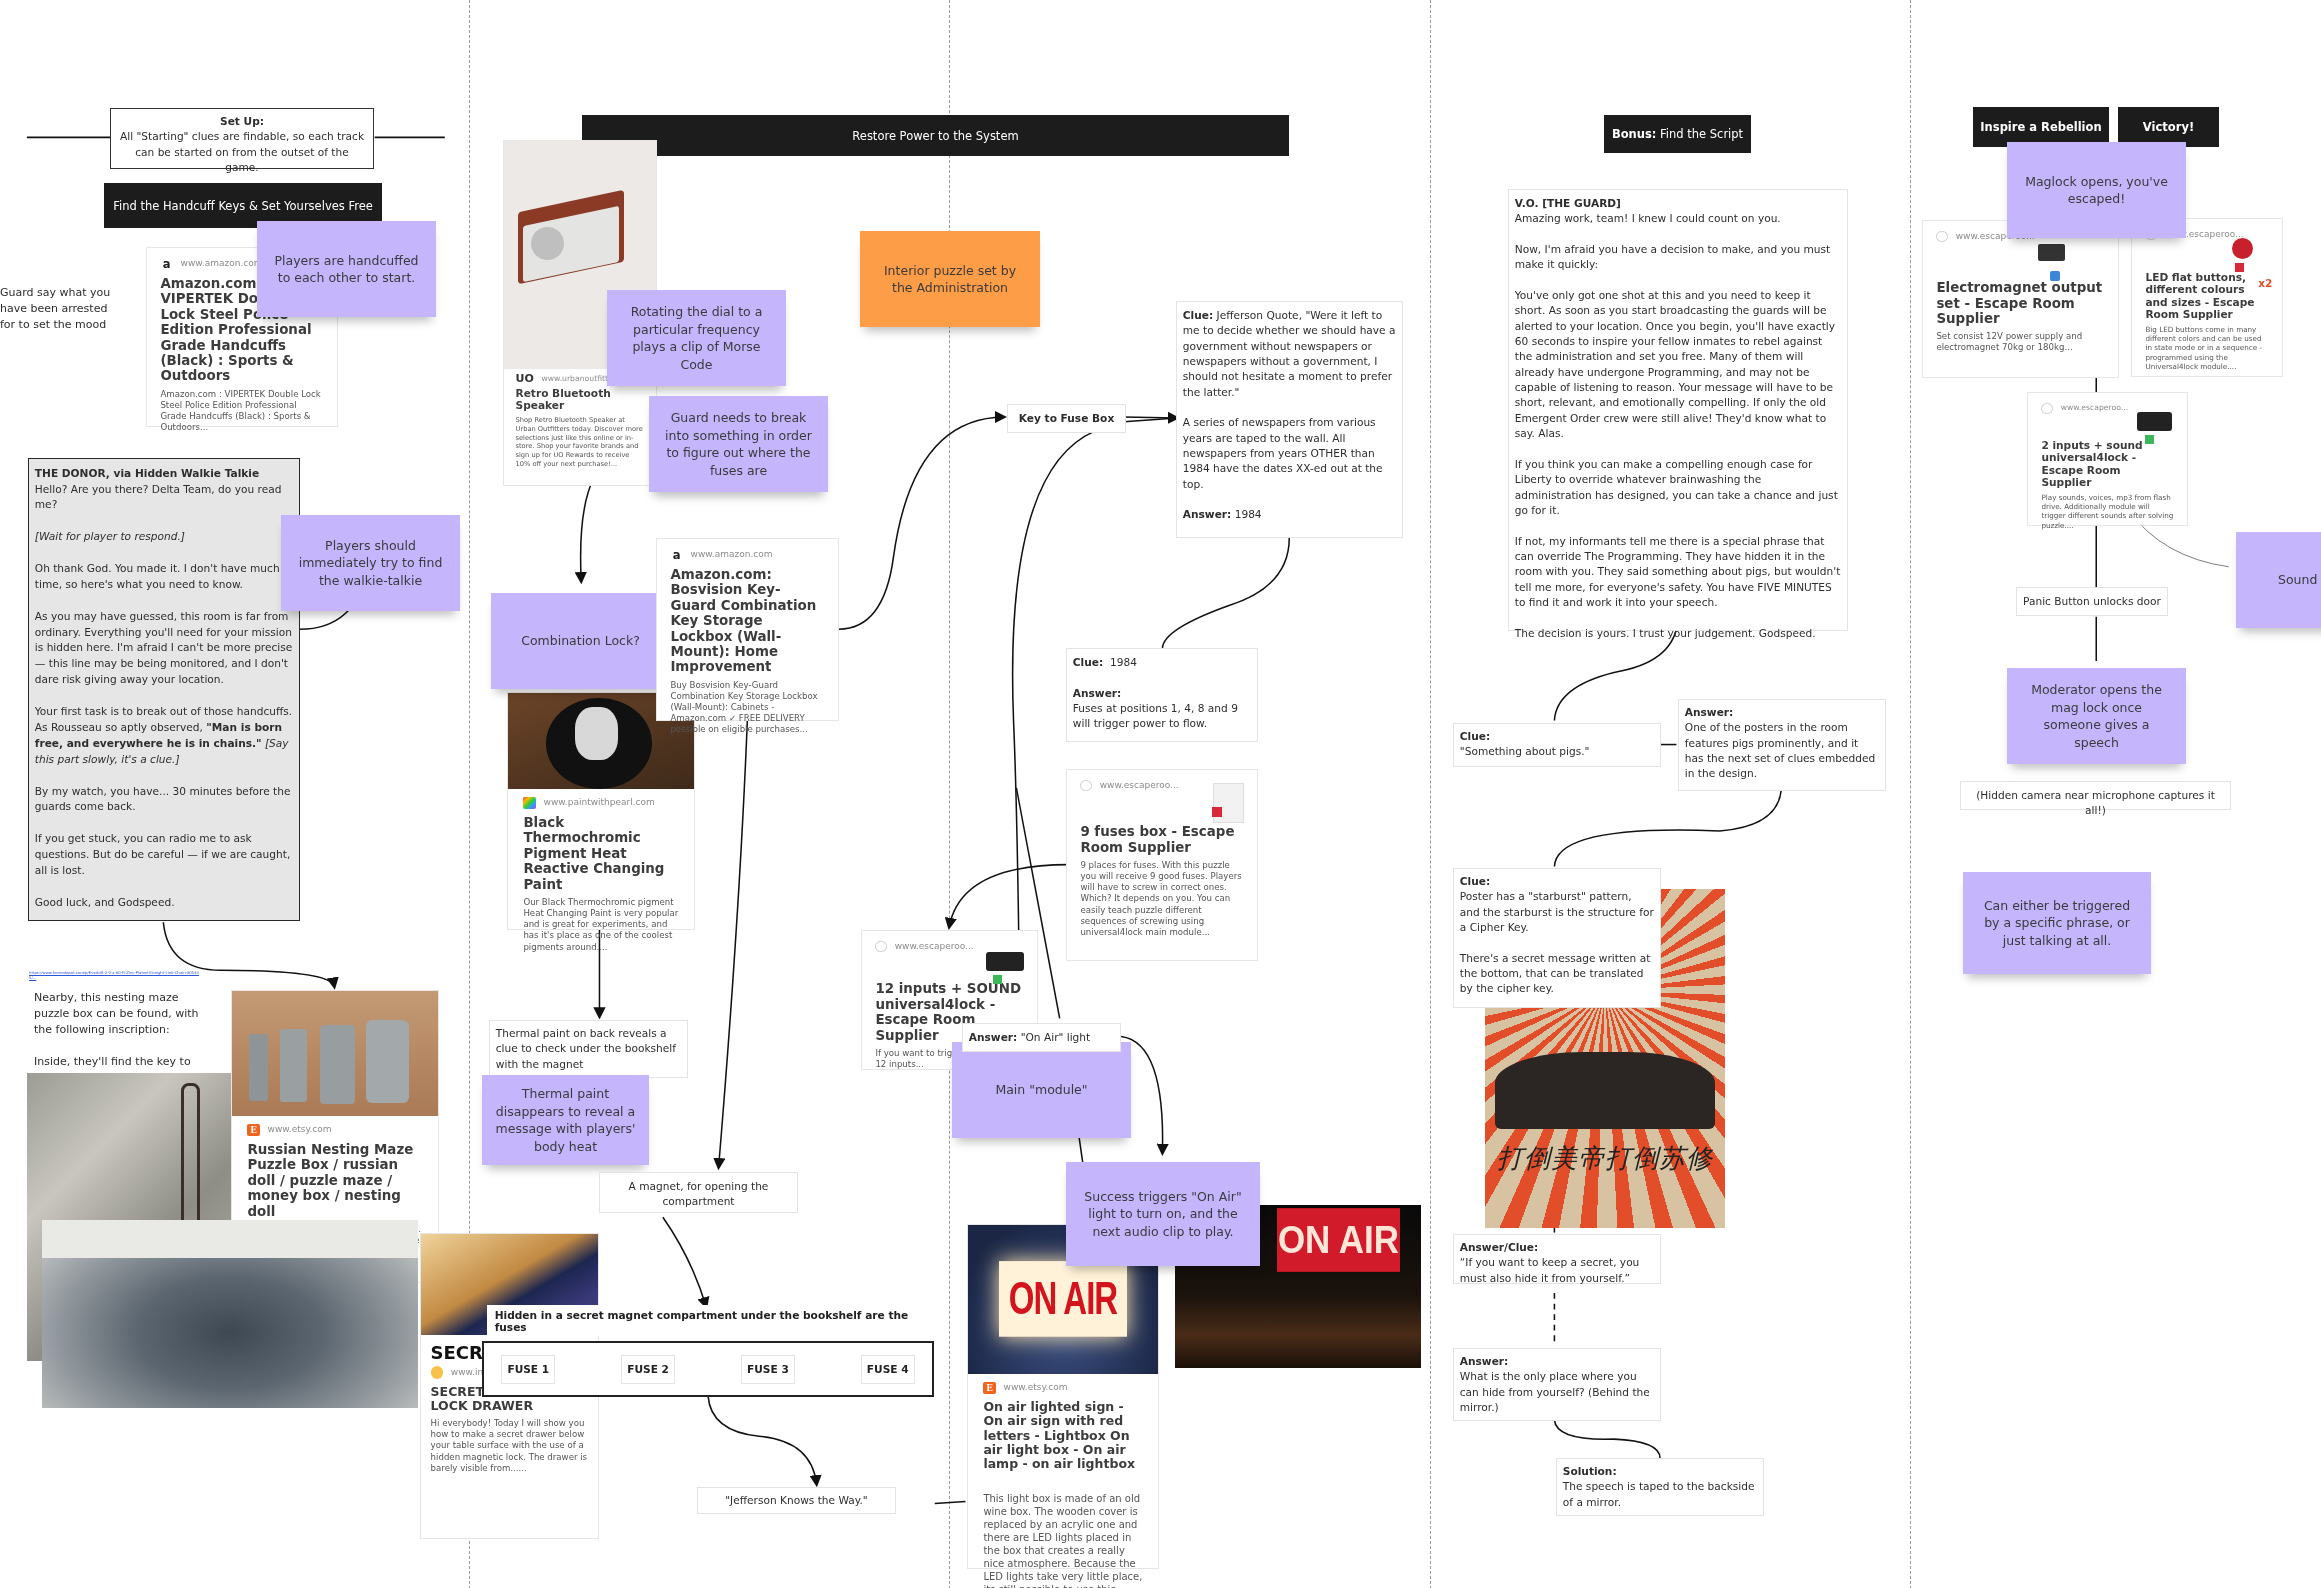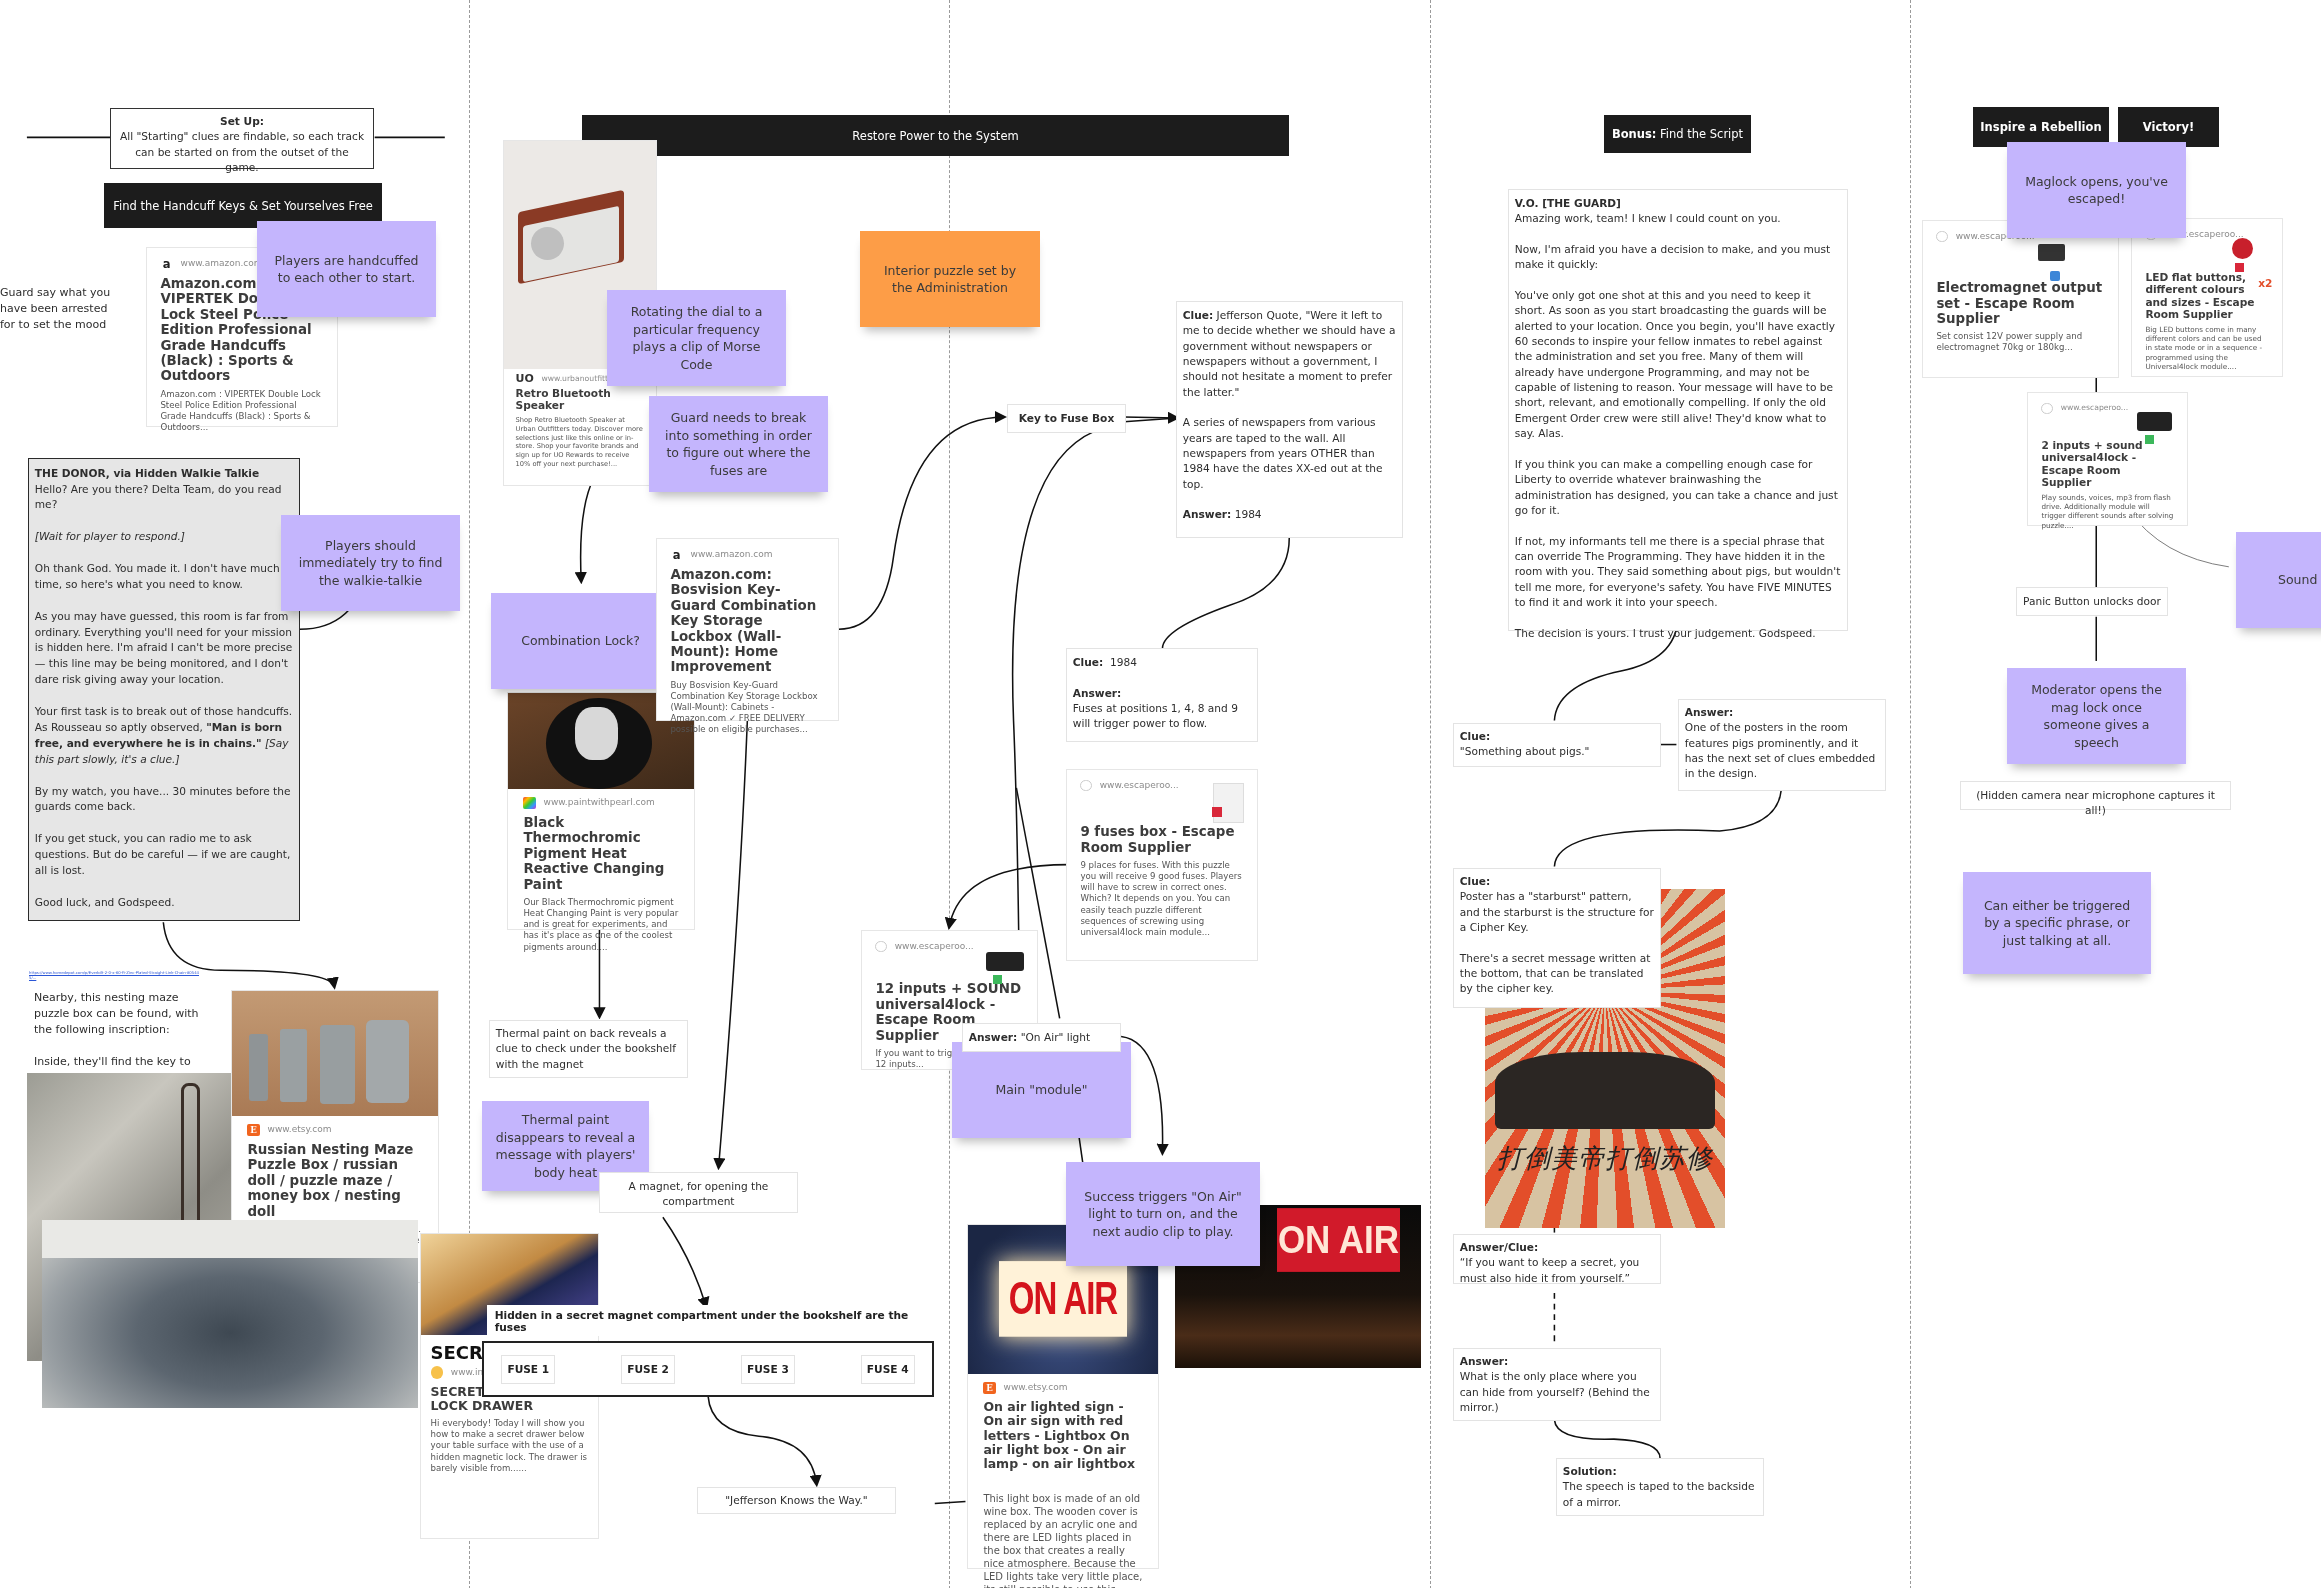--- a/index.html
+++ b/index.html
@@ -183,21 +183,21 @@
 <div class="abs card" style="left:656px;top:538px;width:183px;height:183px;">
   <div class="src">
       <span class="fav amz">a</span>
       <span>www.amazon.com</span>
     </div>
   <div class="ttl">Amazon.com: Bosvision Key-Guard Combination Key Storage Lockbox (Wall-Mount): Home Improvement</div>
   <div class="desc">Buy Bosvision Key-Guard Combination Key Storage Lockbox (Wall-Mount): Cabinets - Amazon.com ✓ FREE DELIVERY possible on eligible purchases...</div>
 </div>
 
 <div class="abs box" style="left:489px;top:1020px;width:199px;height:58px;padding:4.8px 5.8px;font-size:10.6px;">Thermal paint on back reveals a clue to check under the bookshelf with the magnet</div>
-<div class="abs sticky" style="left:482px;top:1101px;width:167px;height:90px;">Thermal paint disappears to reveal a message with players' body heat</div>
+<div class="abs sticky" style="left:482px;top:1075px;width:167px;height:90px;">Thermal paint disappears to reveal a message with players' body heat</div>
 <div class="abs box" style="left:599px;top:1172px;width:199px;height:41px;text-align:center;padding:5.8px;font-size:10.6px;">A magnet, for opening the compartment</div>
 
 <div class="abs card" style="left:420px;top:1233px;width:179px;height:306px;padding:0;">
   <div class="img" style="height:101px;background:linear-gradient(150deg,#f0d39a,#c28a43 45%,#1d2650 60%,#3a3a7a 80%);"></div>
   <div style="font-weight:900;font-size:18px;color:#111;text-align:left;padding:7.7px 9.6px 0;line-height:1.1;">SECRET LOCK</div>
   <div style="padding:3.8px 9.6px;">
     <div class="src">
         <span class="fav ins"></span>
         <span>www.instructables.com</span>
       </div>

